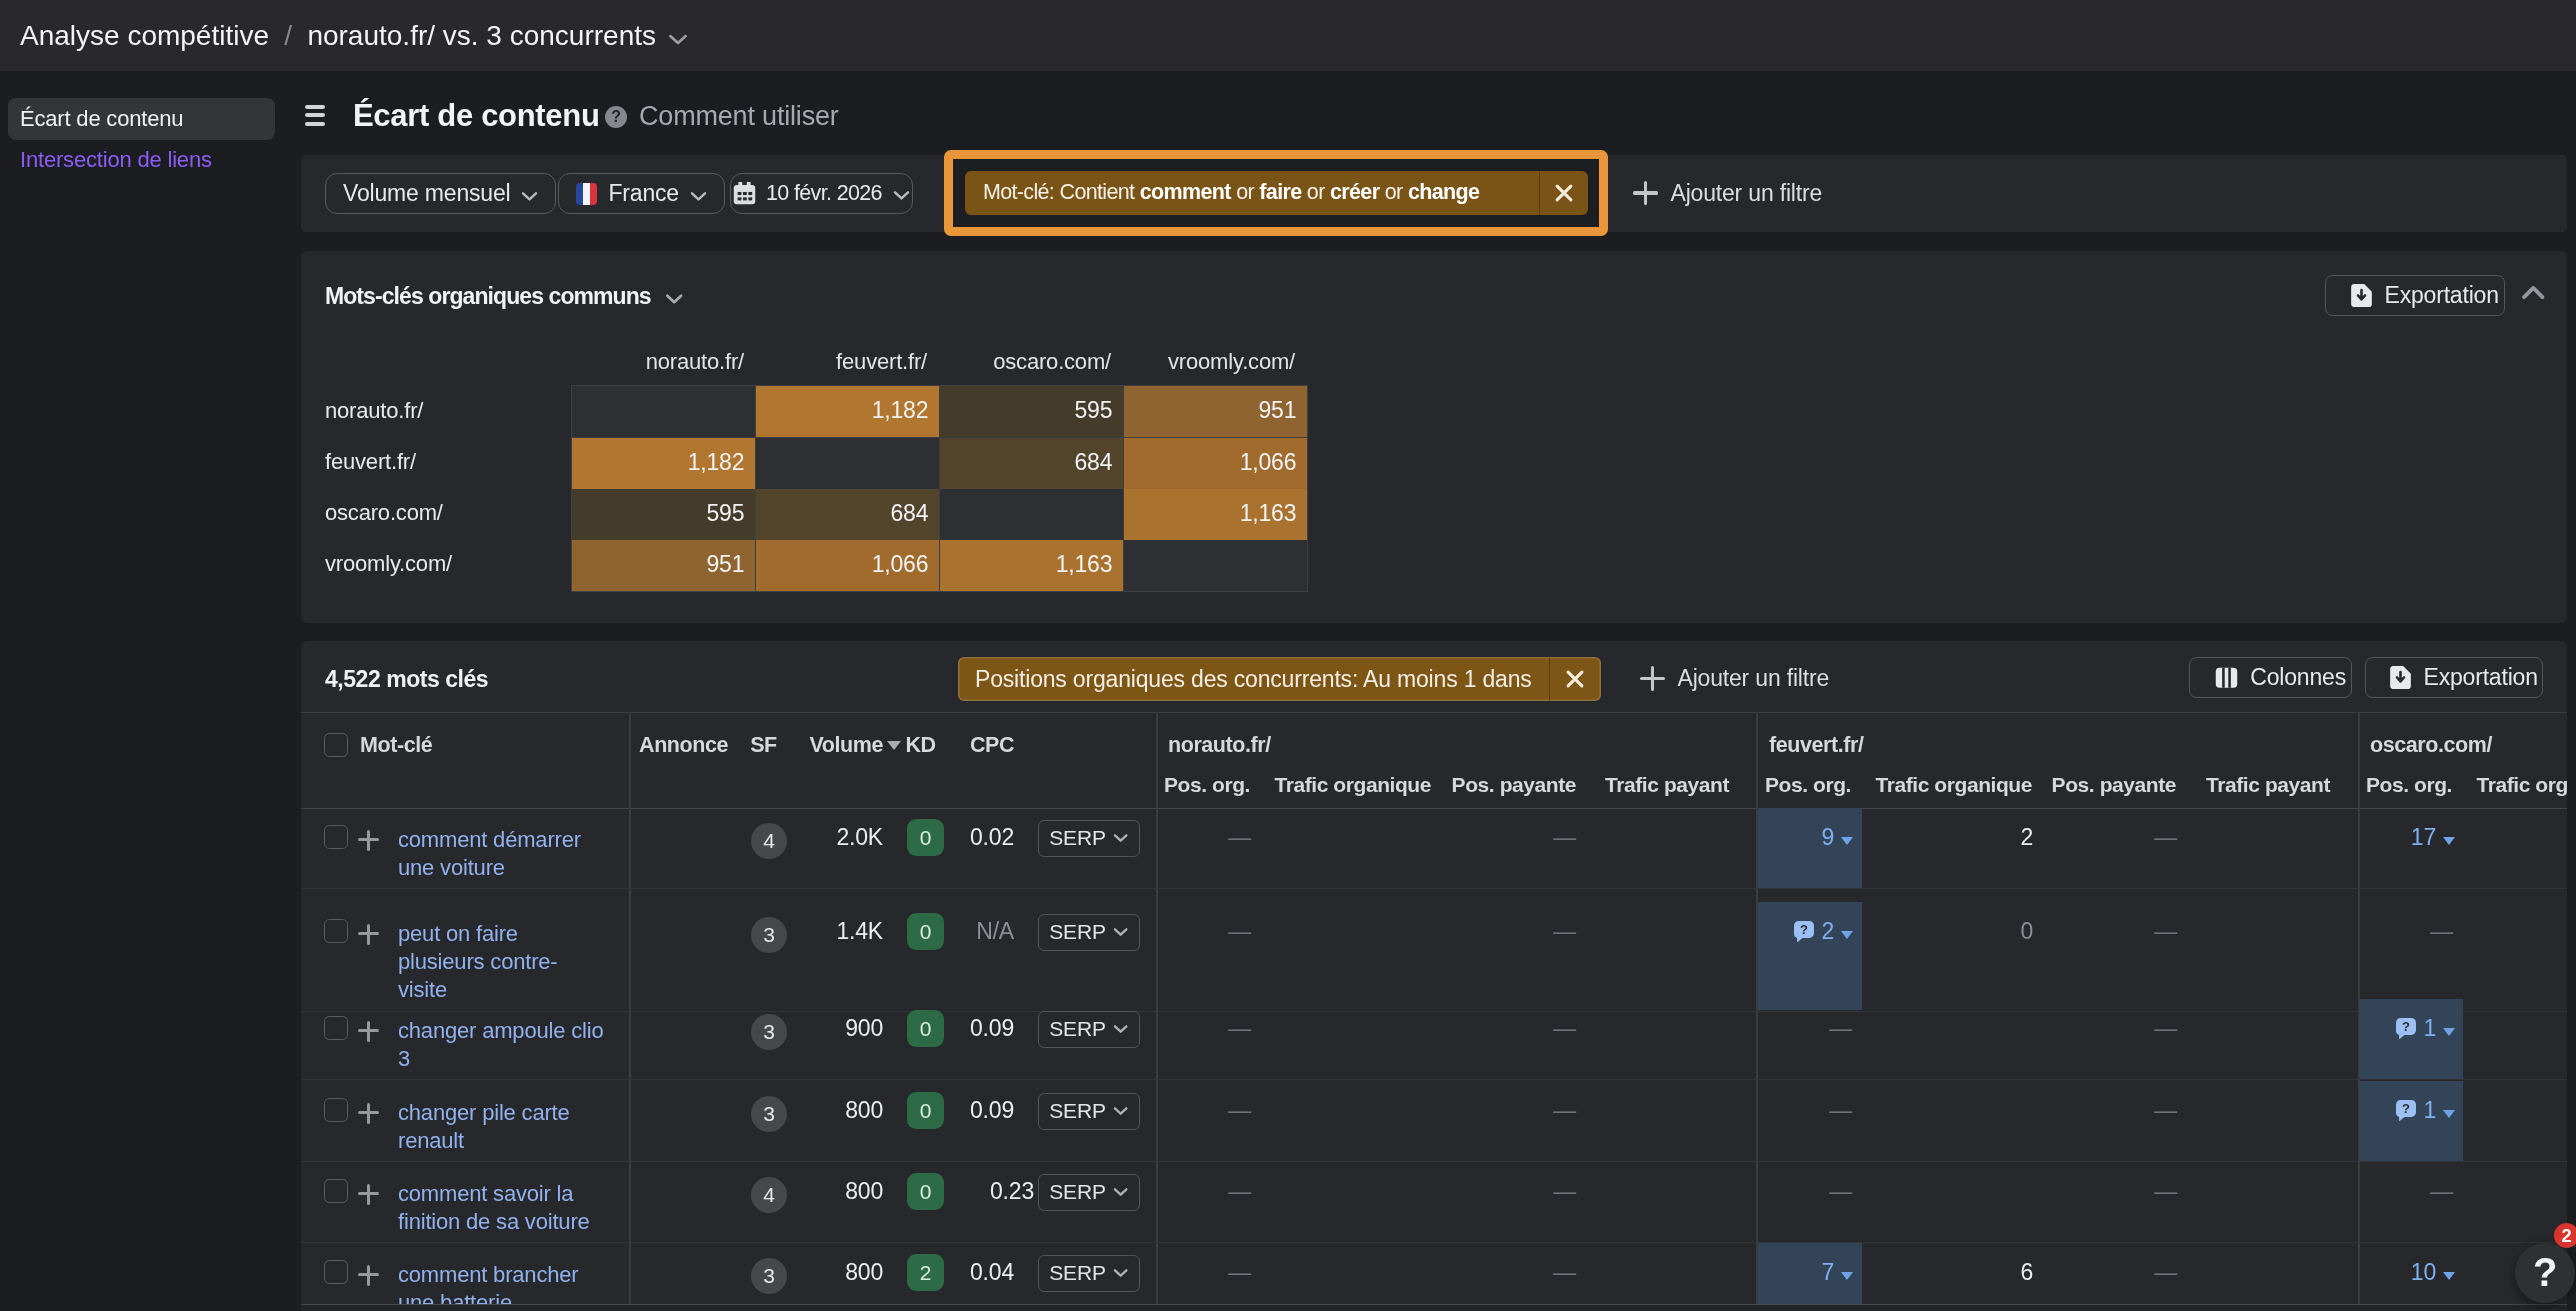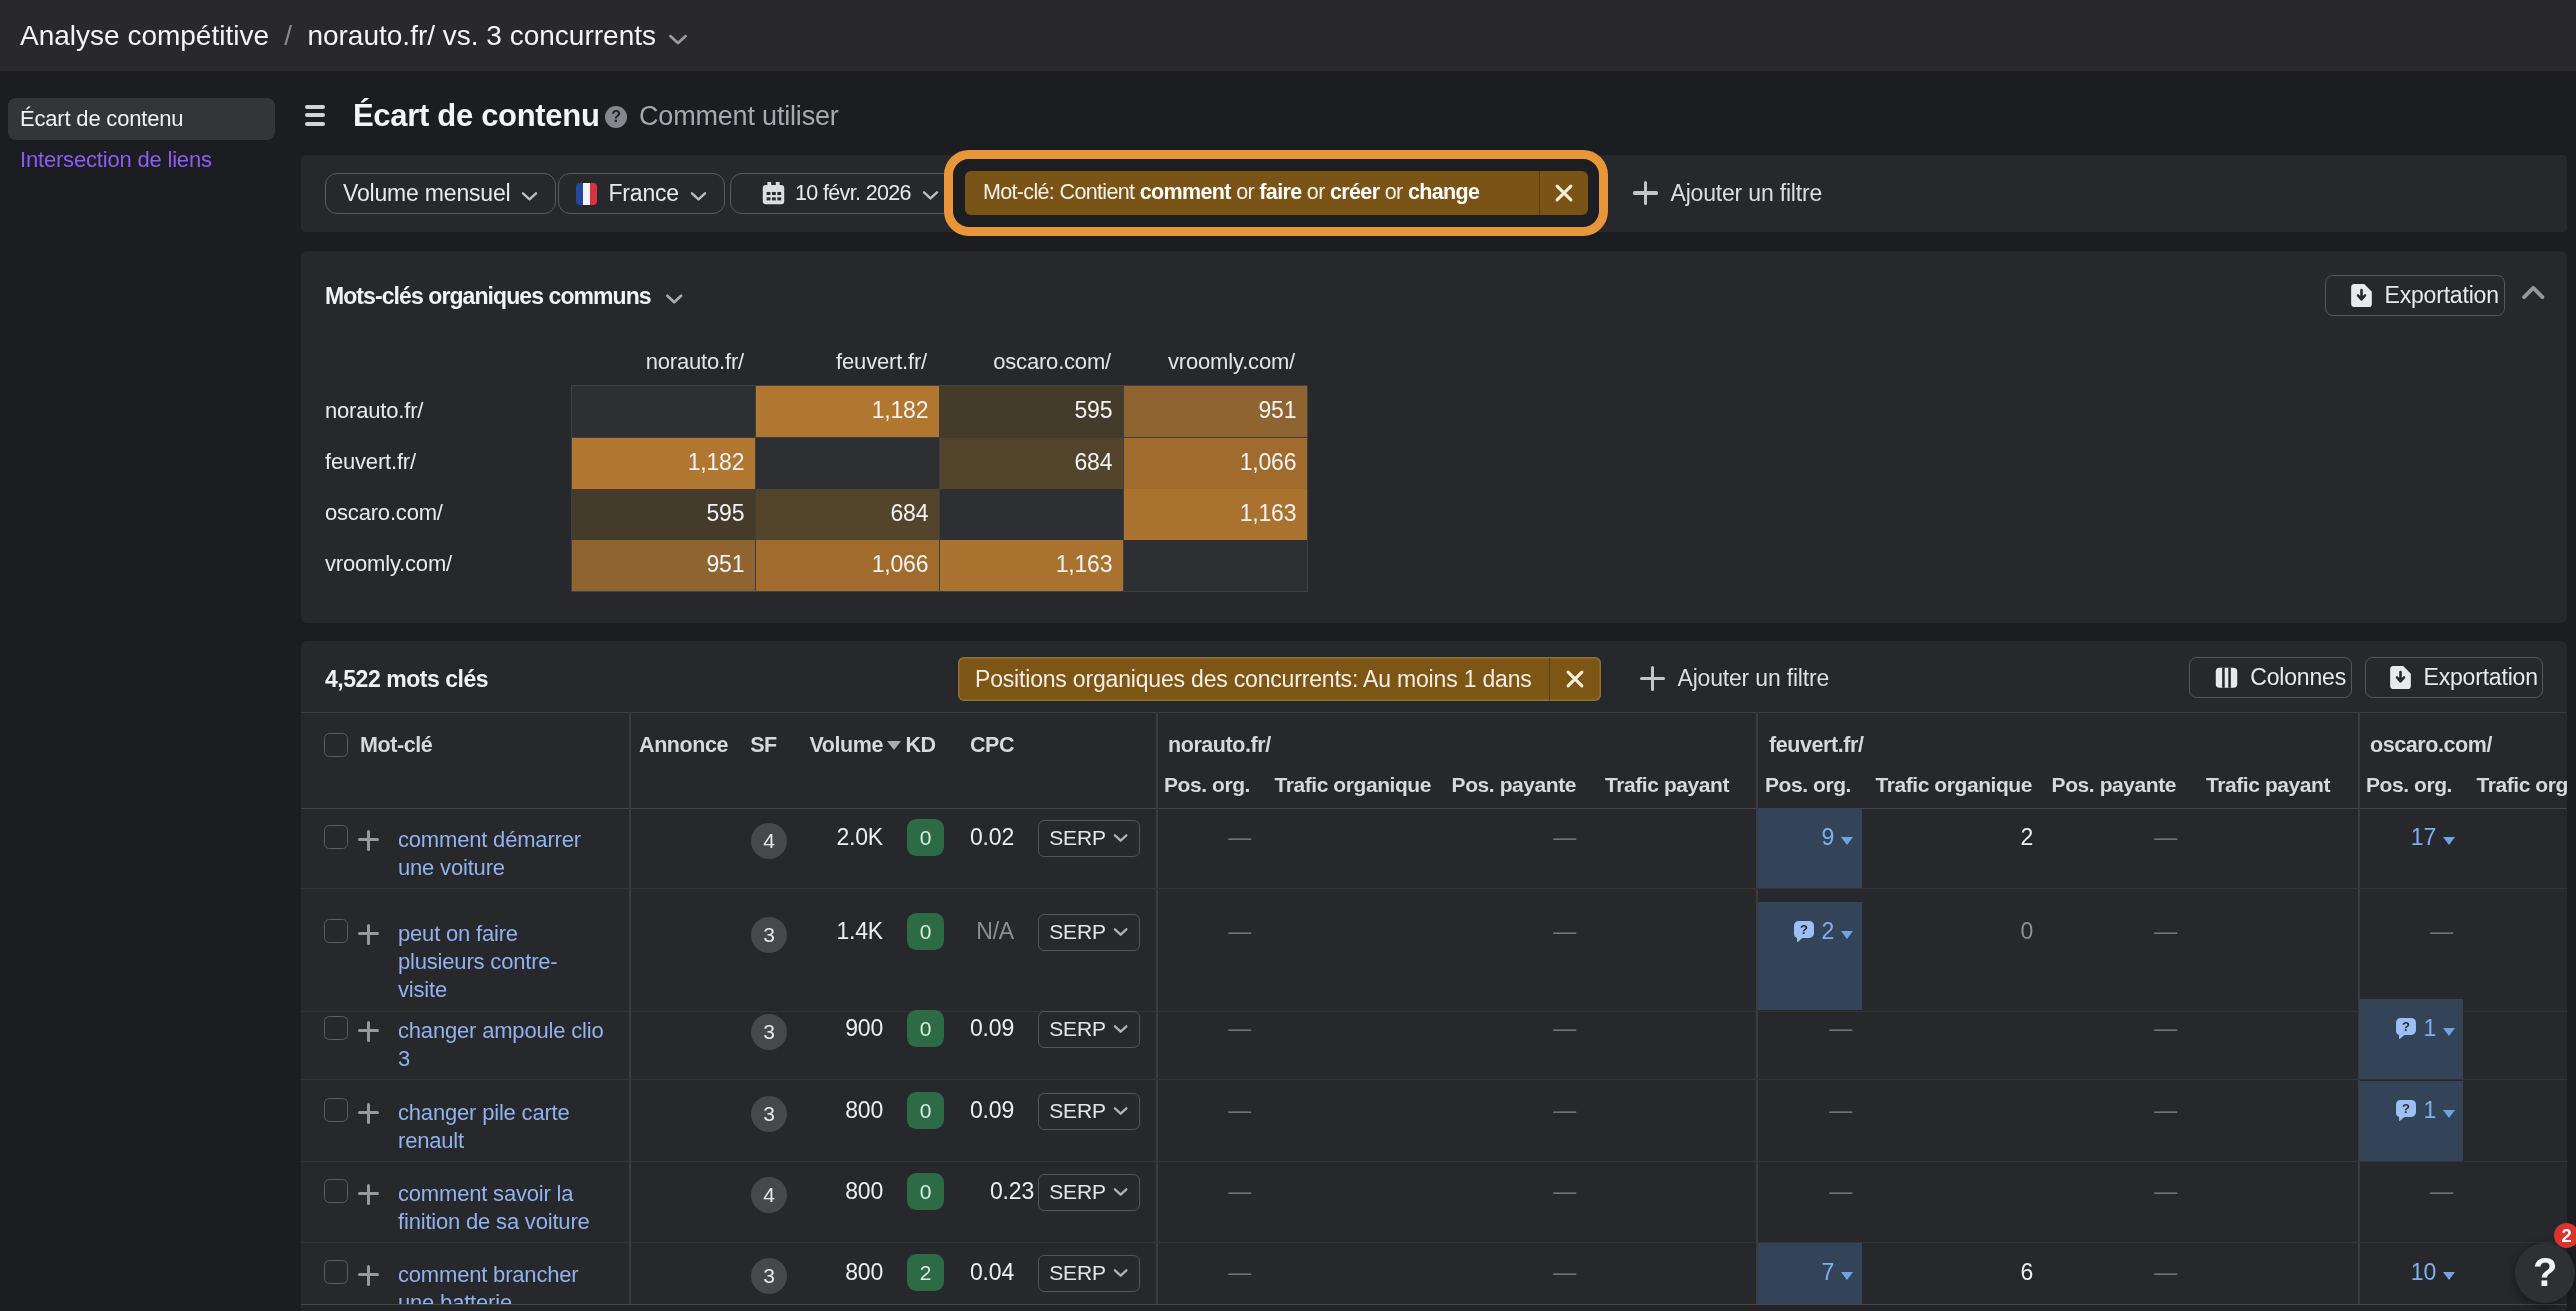--- a/index.html
+++ b/index.html
@@ -31,21 +31,21 @@
 .fbtn { position:absolute; top:18.4px; height:41px; border:1.5px solid #585a5f; border-radius:12px; display:flex; align-items:center; font-size:23px; color:#e8e9eb; padding:0 17px; white-space:nowrap; }
 .fbtn .chev { margin-left:10.7px; }
 .flag { width:21px; height:21.5px; border-radius:3.8px; overflow:hidden; display:inline-flex; margin-right:11.5px; }
 .flag i { width:7px; height:21.5px; }
 .addfilter { position:absolute; display:flex; align-items:center; font-size:23px; color:#dcdee1; white-space:nowrap; }
 .addfilter .plus { position:relative; width:24.5px; height:24.5px; margin-right:13px; }
 .addfilter .plus::before { content:""; position:absolute; left:0; top:10.7px; width:24.5px; height:3.1px; background:#c3c5c9; border-radius:1.5px; }
 .addfilter .plus::after { content:""; position:absolute; left:10.7px; top:0; width:3.1px; height:24.5px; background:#c3c5c9; border-radius:1.5px; }
 
 
-.ring { position:absolute; left:944px; top:150px; width:664px; height:86px; border:9.2px solid #e9963a; border-radius:25px; background:#1d1e21; }
+.ring { position:absolute; left:944px; top:150px; width:664px; height:86px; border:9.2px solid #e9963a; border-radius:7px; background:#1d1e21; }
 .chip { display:flex; align-items:center; height:44px; background:#7a5416; border-radius:6.1px; color:#f7f2e9; font-size:21.5px; letter-spacing:-0.03em; white-space:nowrap; }
 .chip b { color:#ffffff; }
 .ring .chip { position:absolute; left:11.5px; right:11.5px; top:11.5px; }
 .chip .txt { padding:0 18.4px; }
 .chip .x { width:49px; align-self:stretch; display:flex; align-items:center; justify-content:center; border-left:1.5px solid rgba(0,0,0,0.28); }
 
 
 .card { position:absolute; left:301px; background:#27282c; border-radius:6.1px; }
 .card.matrix { top:251px; width:2266px; height:372px; }
 .card.tbl { top:641px; width:2266px; height:670px; border-radius:6.1px 6.1px 0 0; overflow:hidden; }
@@ -124,21 +124,21 @@
   <div class="fbtn" style="left:24px;">Volume mensuel<span class="chev"><svg width="17" height="10.7" viewBox="0 0 22 14">
           <path d="M2.5 3 L11 11 L19.5 3" stroke="#b9bbbf" stroke-width="3.2" fill="none" stroke-linecap="round" stroke-linejoin="round"></path>
         </svg></span></div>
   <div class="fbtn" style="left:257px;"><span class="flag">
         <i style="background:#26479c;"></i>
         <i style="background:#f4f5f7;"></i>
         <i style="background:#d8343f;"></i>
       </span>France<span class="chev"><svg width="17" height="10.7" viewBox="0 0 22 14">
           <path d="M2.5 3 L11 11 L19.5 3" stroke="#b9bbbf" stroke-width="3.2" fill="none" stroke-linecap="round" stroke-linejoin="round"></path>
         </svg></span></div>
-  <div class="fbtn" style="left:429px; font-size:21.5px; letter-spacing:-0.03em; padding:0 31px;"><svg width="23" height="23" viewBox="0 0 30 30" style="margin-right:10px;">
+  <div class="fbtn" style="left:429px; font-size:21.5px; letter-spacing:-0.03em; padding:0 2px;"><svg width="23" height="23" viewBox="0 0 30 30" style="margin-right:10px;">
         <path fill="#dcdee1" d="M7 0 h5 v6 h-5 z M18 0 h5 v6 h-5 z"></path>
         <rect x="1" y="4" width="28" height="25" rx="4" fill="#dcdee1"></rect>
         <g fill="#2a2b2e">
           <rect x="6" y="13" width="5" height="4"></rect>
           <rect x="13" y="13" width="5" height="4"></rect>
           <rect x="20" y="13" width="5" height="4"></rect>
           <rect x="6" y="20" width="5" height="4"></rect>
           <rect x="13" y="20" width="5" height="4"></rect>
           <rect x="20" y="20" width="5" height="4"></rect>
         </g>

